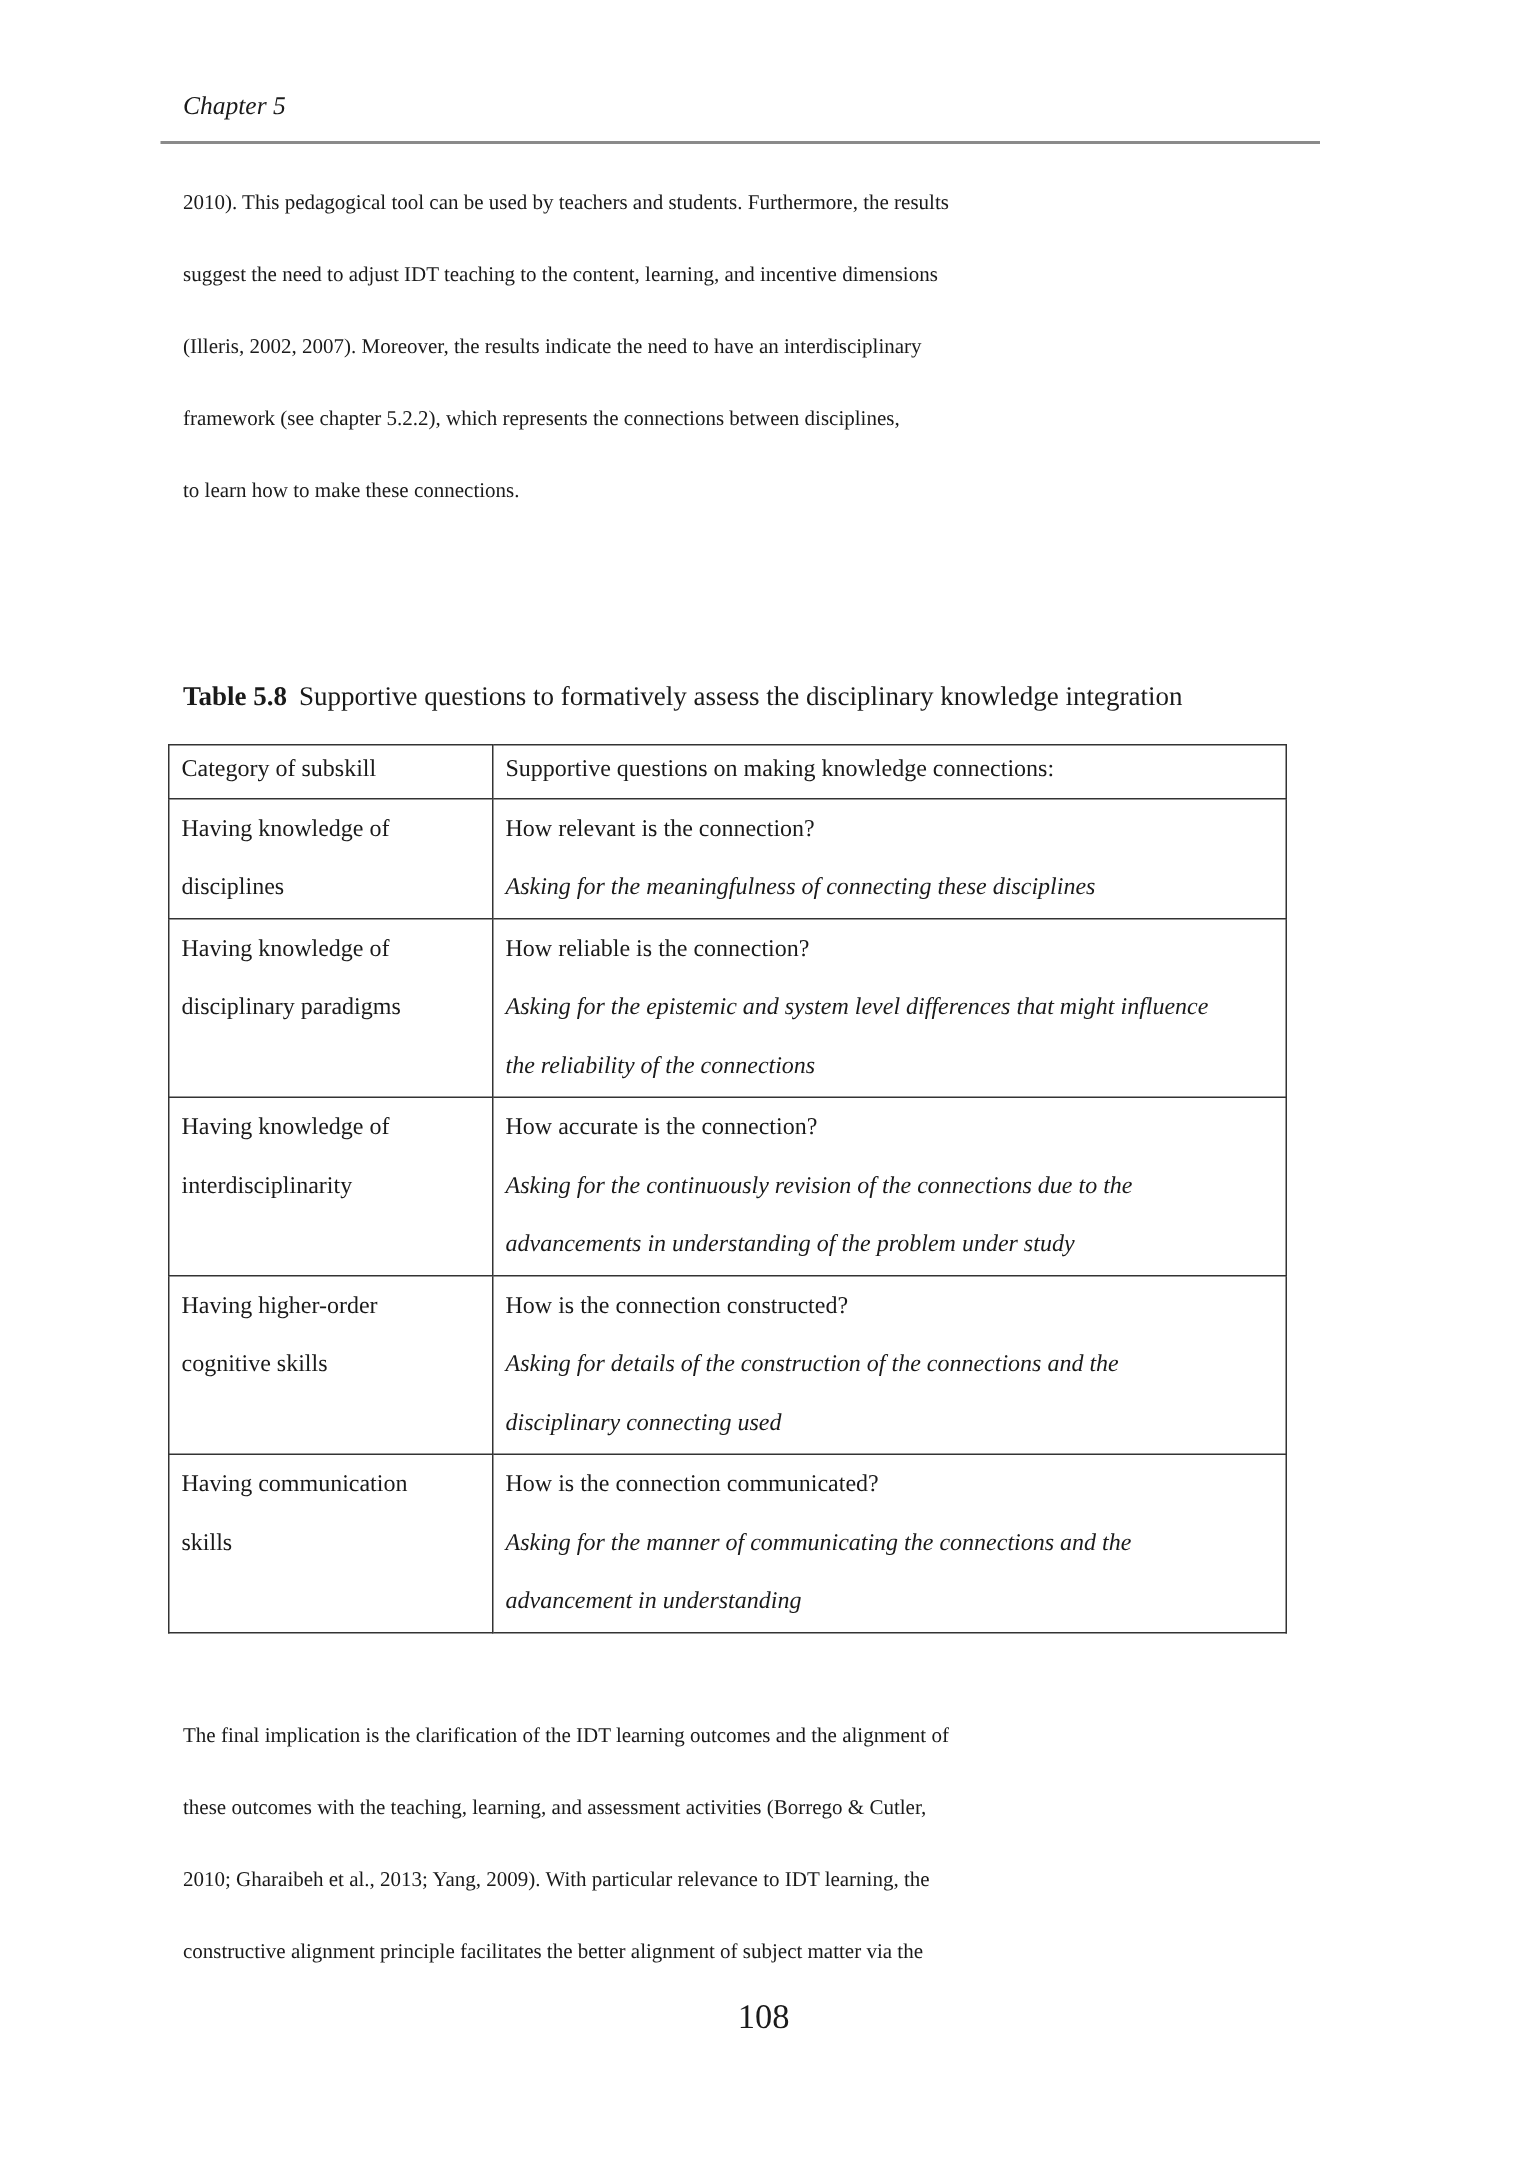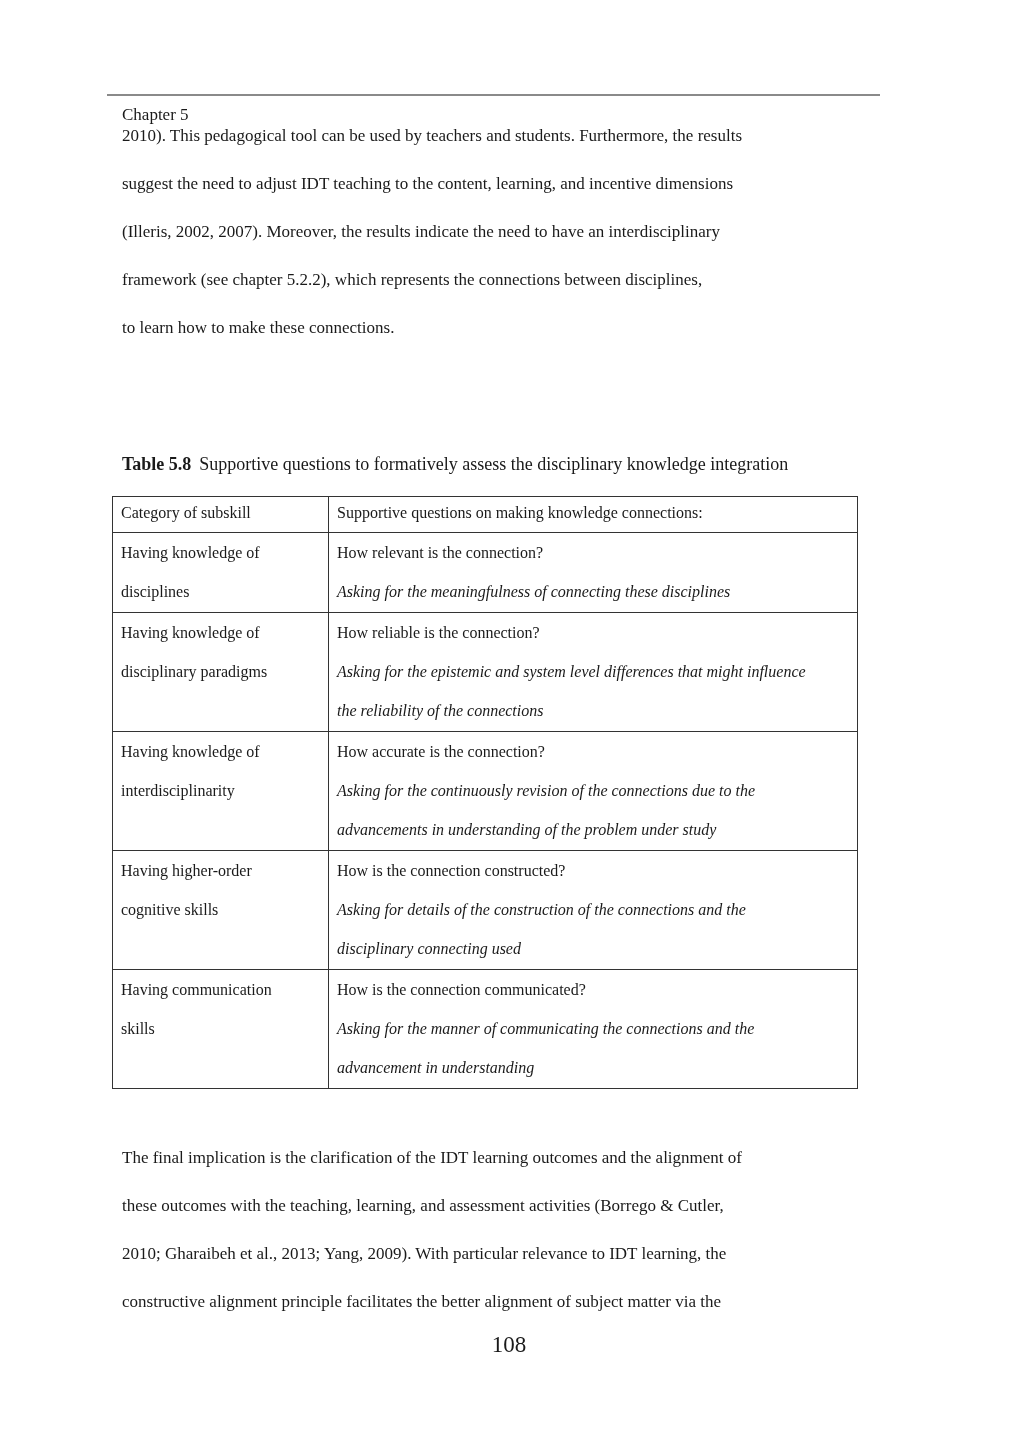--- a/index.html
+++ b/index.html
@@ -9,37 +9,37 @@
     height: 1440px;
     background: #ffffff;
     font-family: "Liberation Serif", serif;
     color: #1a1a1a;
     overflow: hidden;
   }
   .running-header {
     position: absolute;
     left: 122px;
     top: 60px;
+    font-style: italic;
     font-size: 17px;
     line-height: 22px;
-    margin-top: 44px;
   }
   .header-rule {
     position: absolute;
     left: 107px;
     top: 94px;
     width: 773px;
     height: 0;
     border-top: 2px solid #8a8a8a;
   }
   .para {
     position: absolute;
     left: 122px;
     width: 790px;
-    font-size: 17px;
+    font-size: 14px;
     line-height: 48px;
   }
   .para1 { top: 112px; }
   .para2 { top: 1134px; }
   .caption {
     position: absolute;
     left: 122px;
     top: 452px;
     font-size: 18px;
     line-height: 24px;

